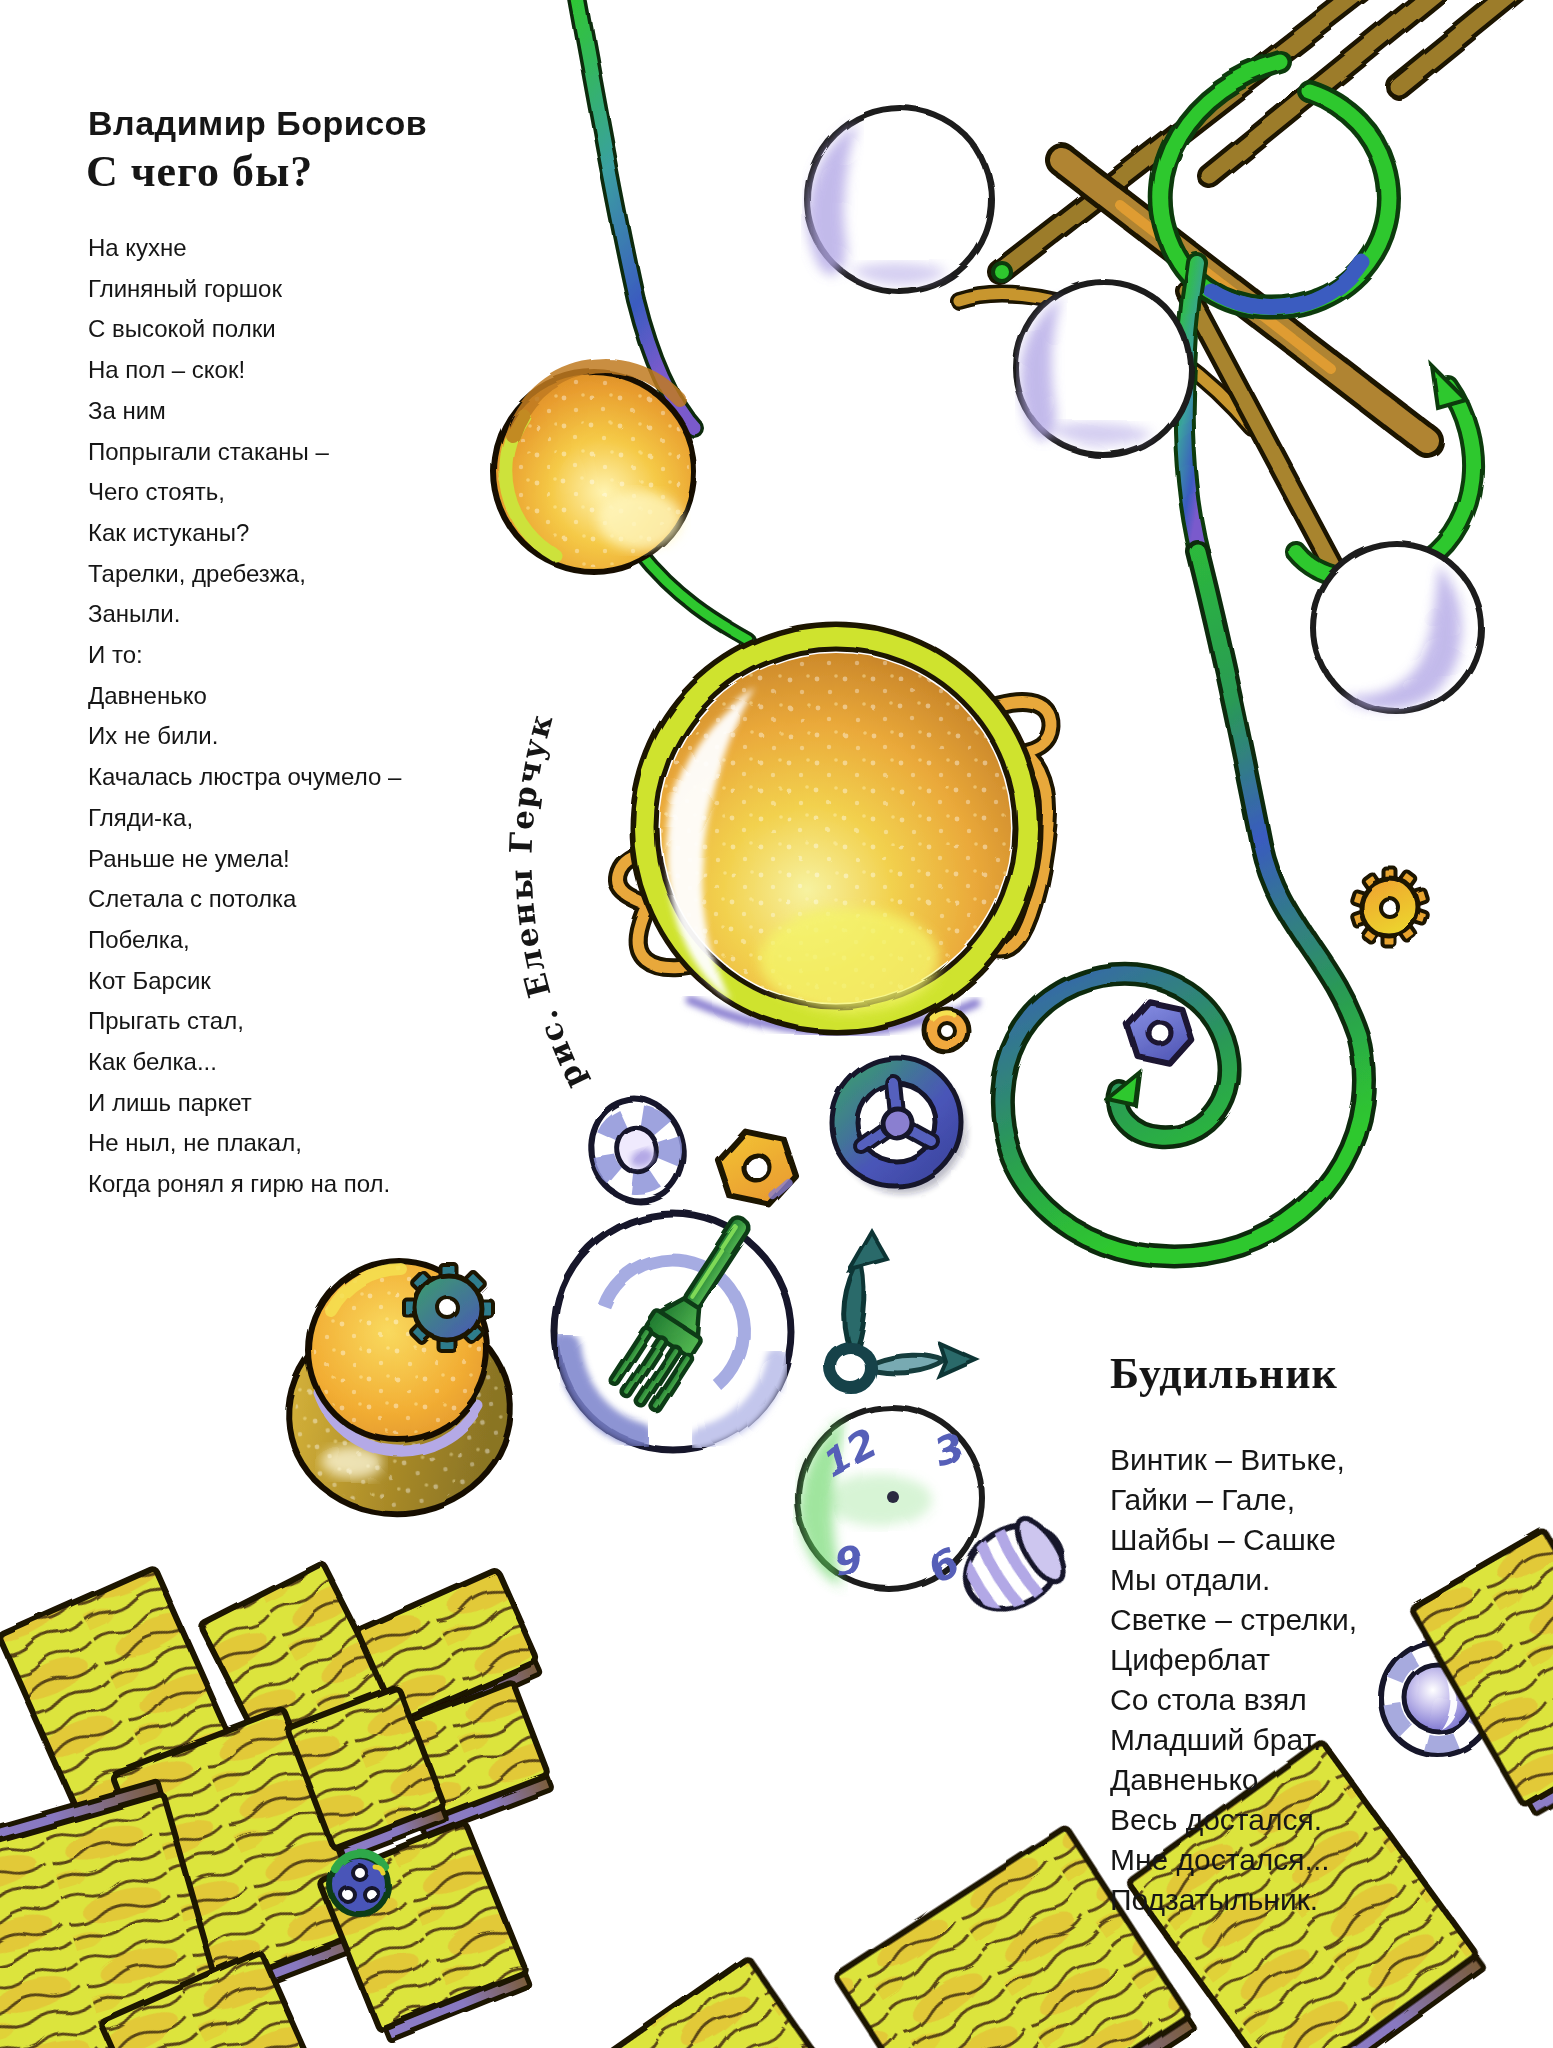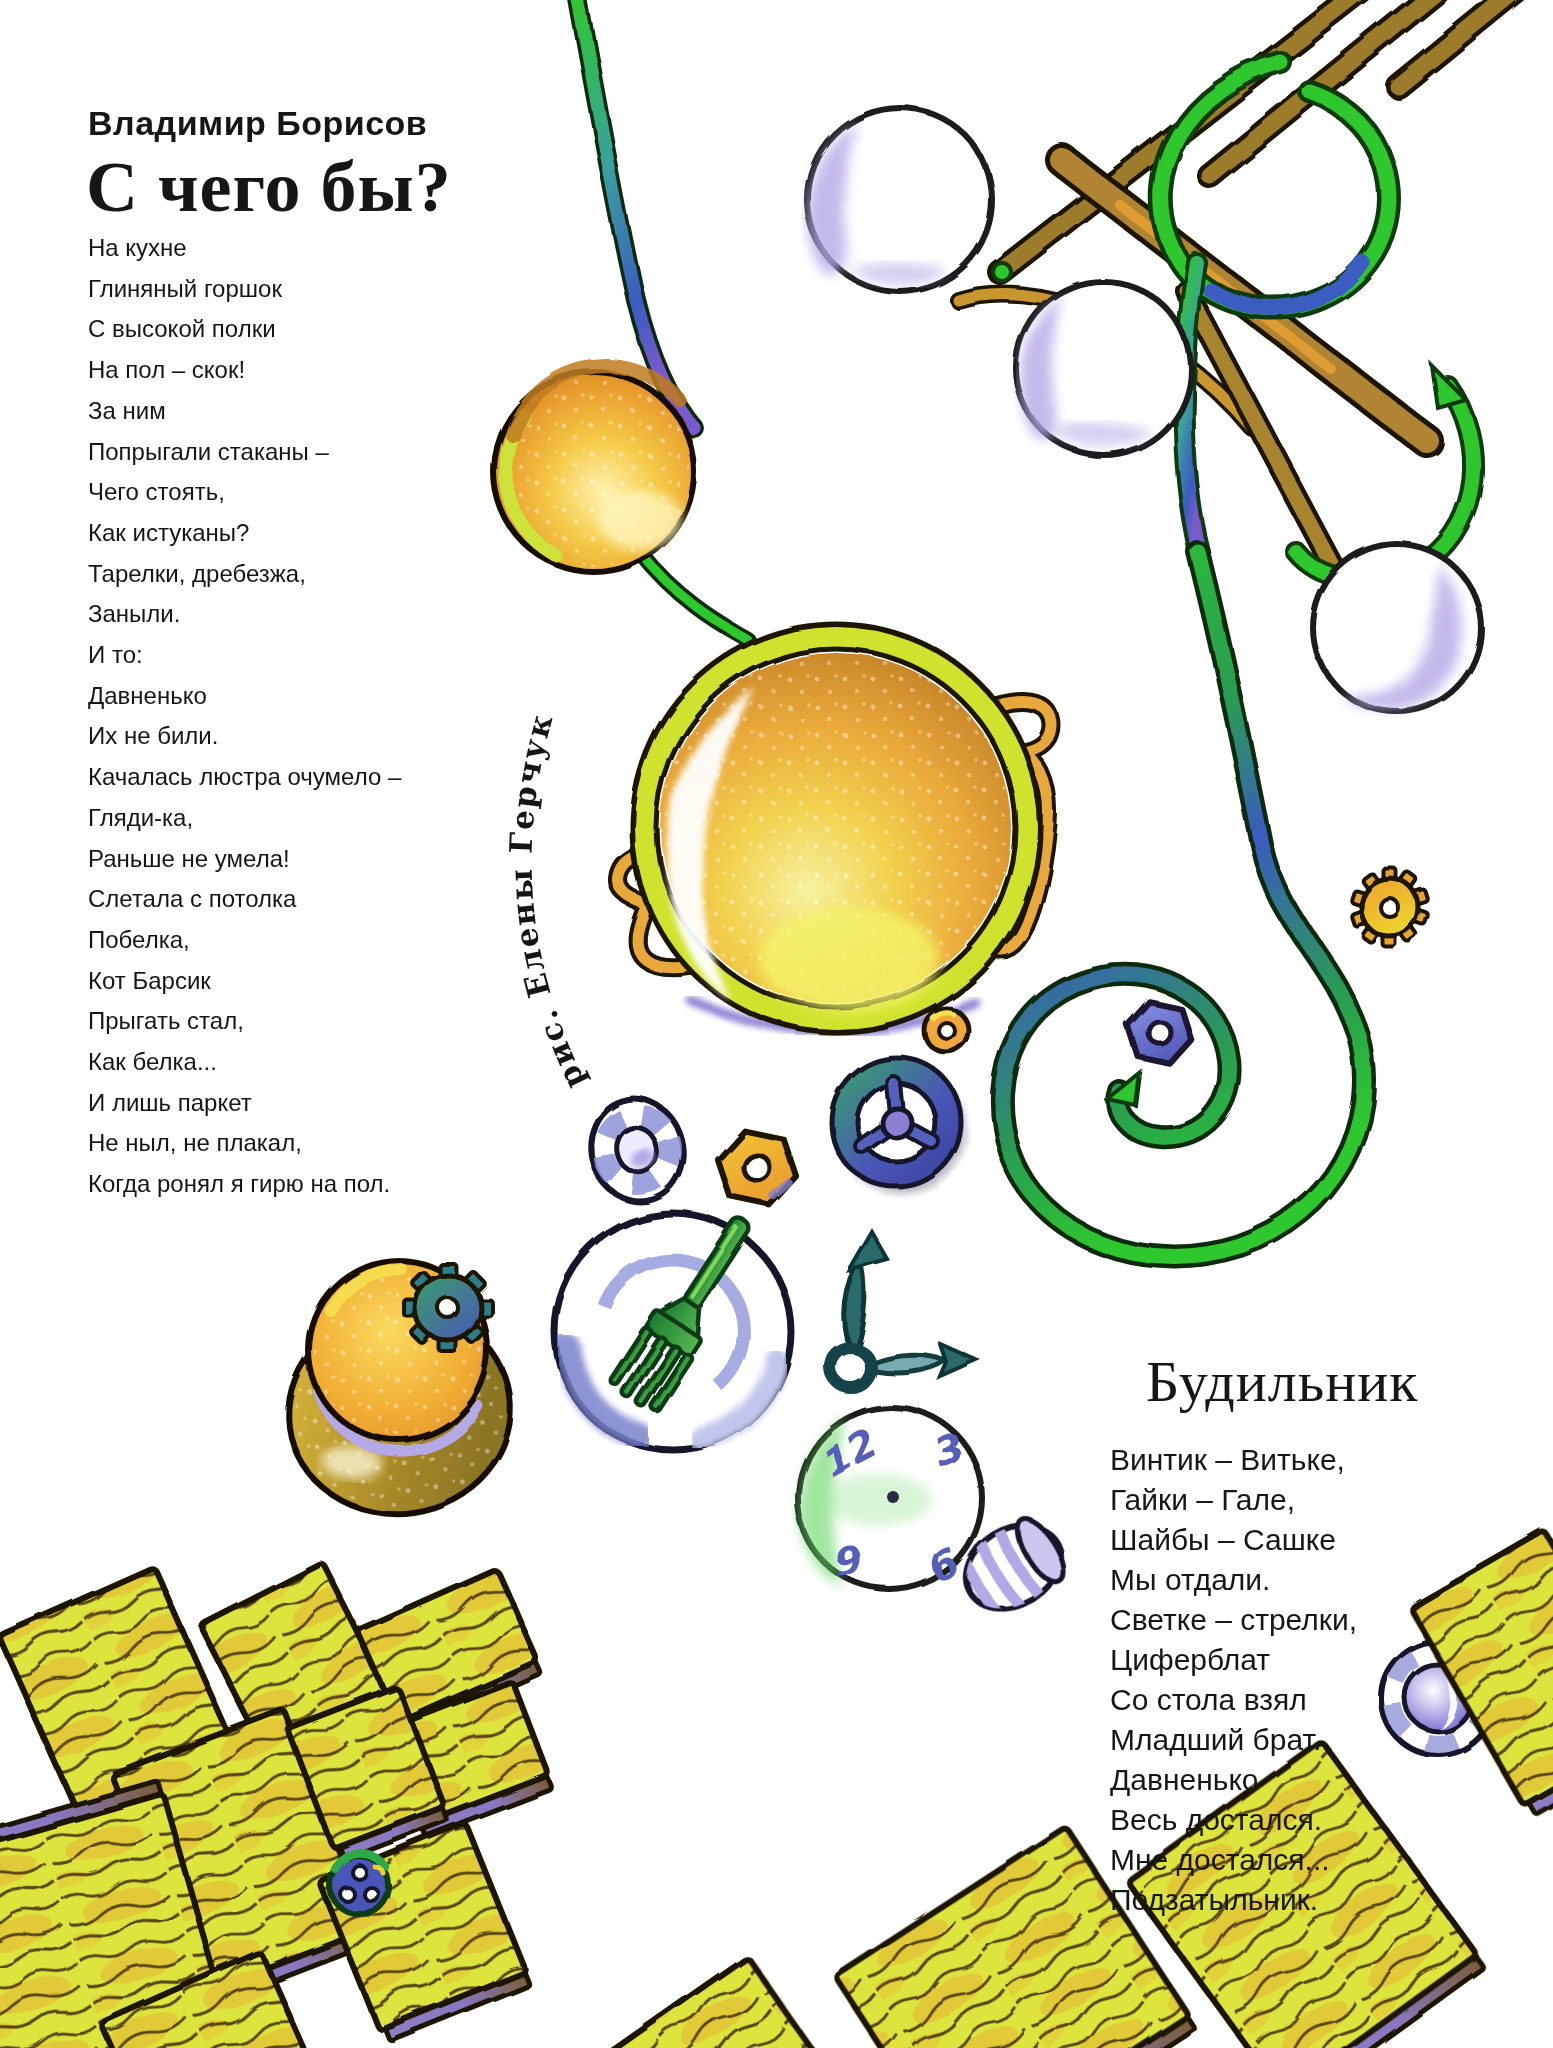--- a/index.html
+++ b/index.html
@@ -1,23 +1,23 @@
 <!DOCTYPE html>
 <html><head>
 <meta charset="utf-8">
 <style>
   html,body{margin:0;padding:0;background:#ffffff;}
   #page{position:relative;width:1553px;height:2048px;background:#ffffff;overflow:hidden;
         font-family:"Liberation Sans",sans-serif;color:#161616;}
   #art{position:absolute;left:0;top:0;width:1553px;height:2048px;}
   .txt{position:absolute;white-space:pre;}
   #author{left:88px;top:104px;font-size:34px;font-weight:700;letter-spacing:.5px;}
-  #title1{left:86px;top:146px;font-size:72px;font-weight:700;font-family:"Liberation Serif",serif;letter-spacing:1px;text-align:center;}
+  #title1{left:86px;top:146px;font-size:44px;font-weight:700;font-family:"Liberation Serif",serif;letter-spacing:1px;text-align:center;}
   #poem1{left:88px;top:228px;font-size:24px;line-height:40.7px;font-weight:400;}
-  #title2{left:1110px;top:1348px;font-size:58px;font-weight:400;font-family:"Liberation Serif",serif;letter-spacing:1px;margin-left:36px;}
+  #title2{left:1110px;top:1348px;font-size:44px;font-weight:700;font-family:"Liberation Serif",serif;letter-spacing:1px;}
   #poem2{left:1110px;top:1440px;font-size:30px;line-height:40px;font-weight:400;}
   .numeral{font:italic 700 40px "DejaVu Sans",sans-serif;fill:#565fb8;text-anchor:middle;}
   .credit{font:700 31px "DejaVu Serif",serif;fill:#151515;letter-spacing:2px;}
   .face{fill:url(#wood);stroke:#1b1206;stroke-width:6;stroke-linejoin:round;}
   .side{fill:url(#sideG);stroke:#1b1206;stroke-width:5;stroke-linejoin:round;}
   svg text{font-family:"DejaVu Sans",sans-serif;}
 </style>
 </head>
 <body>
 

